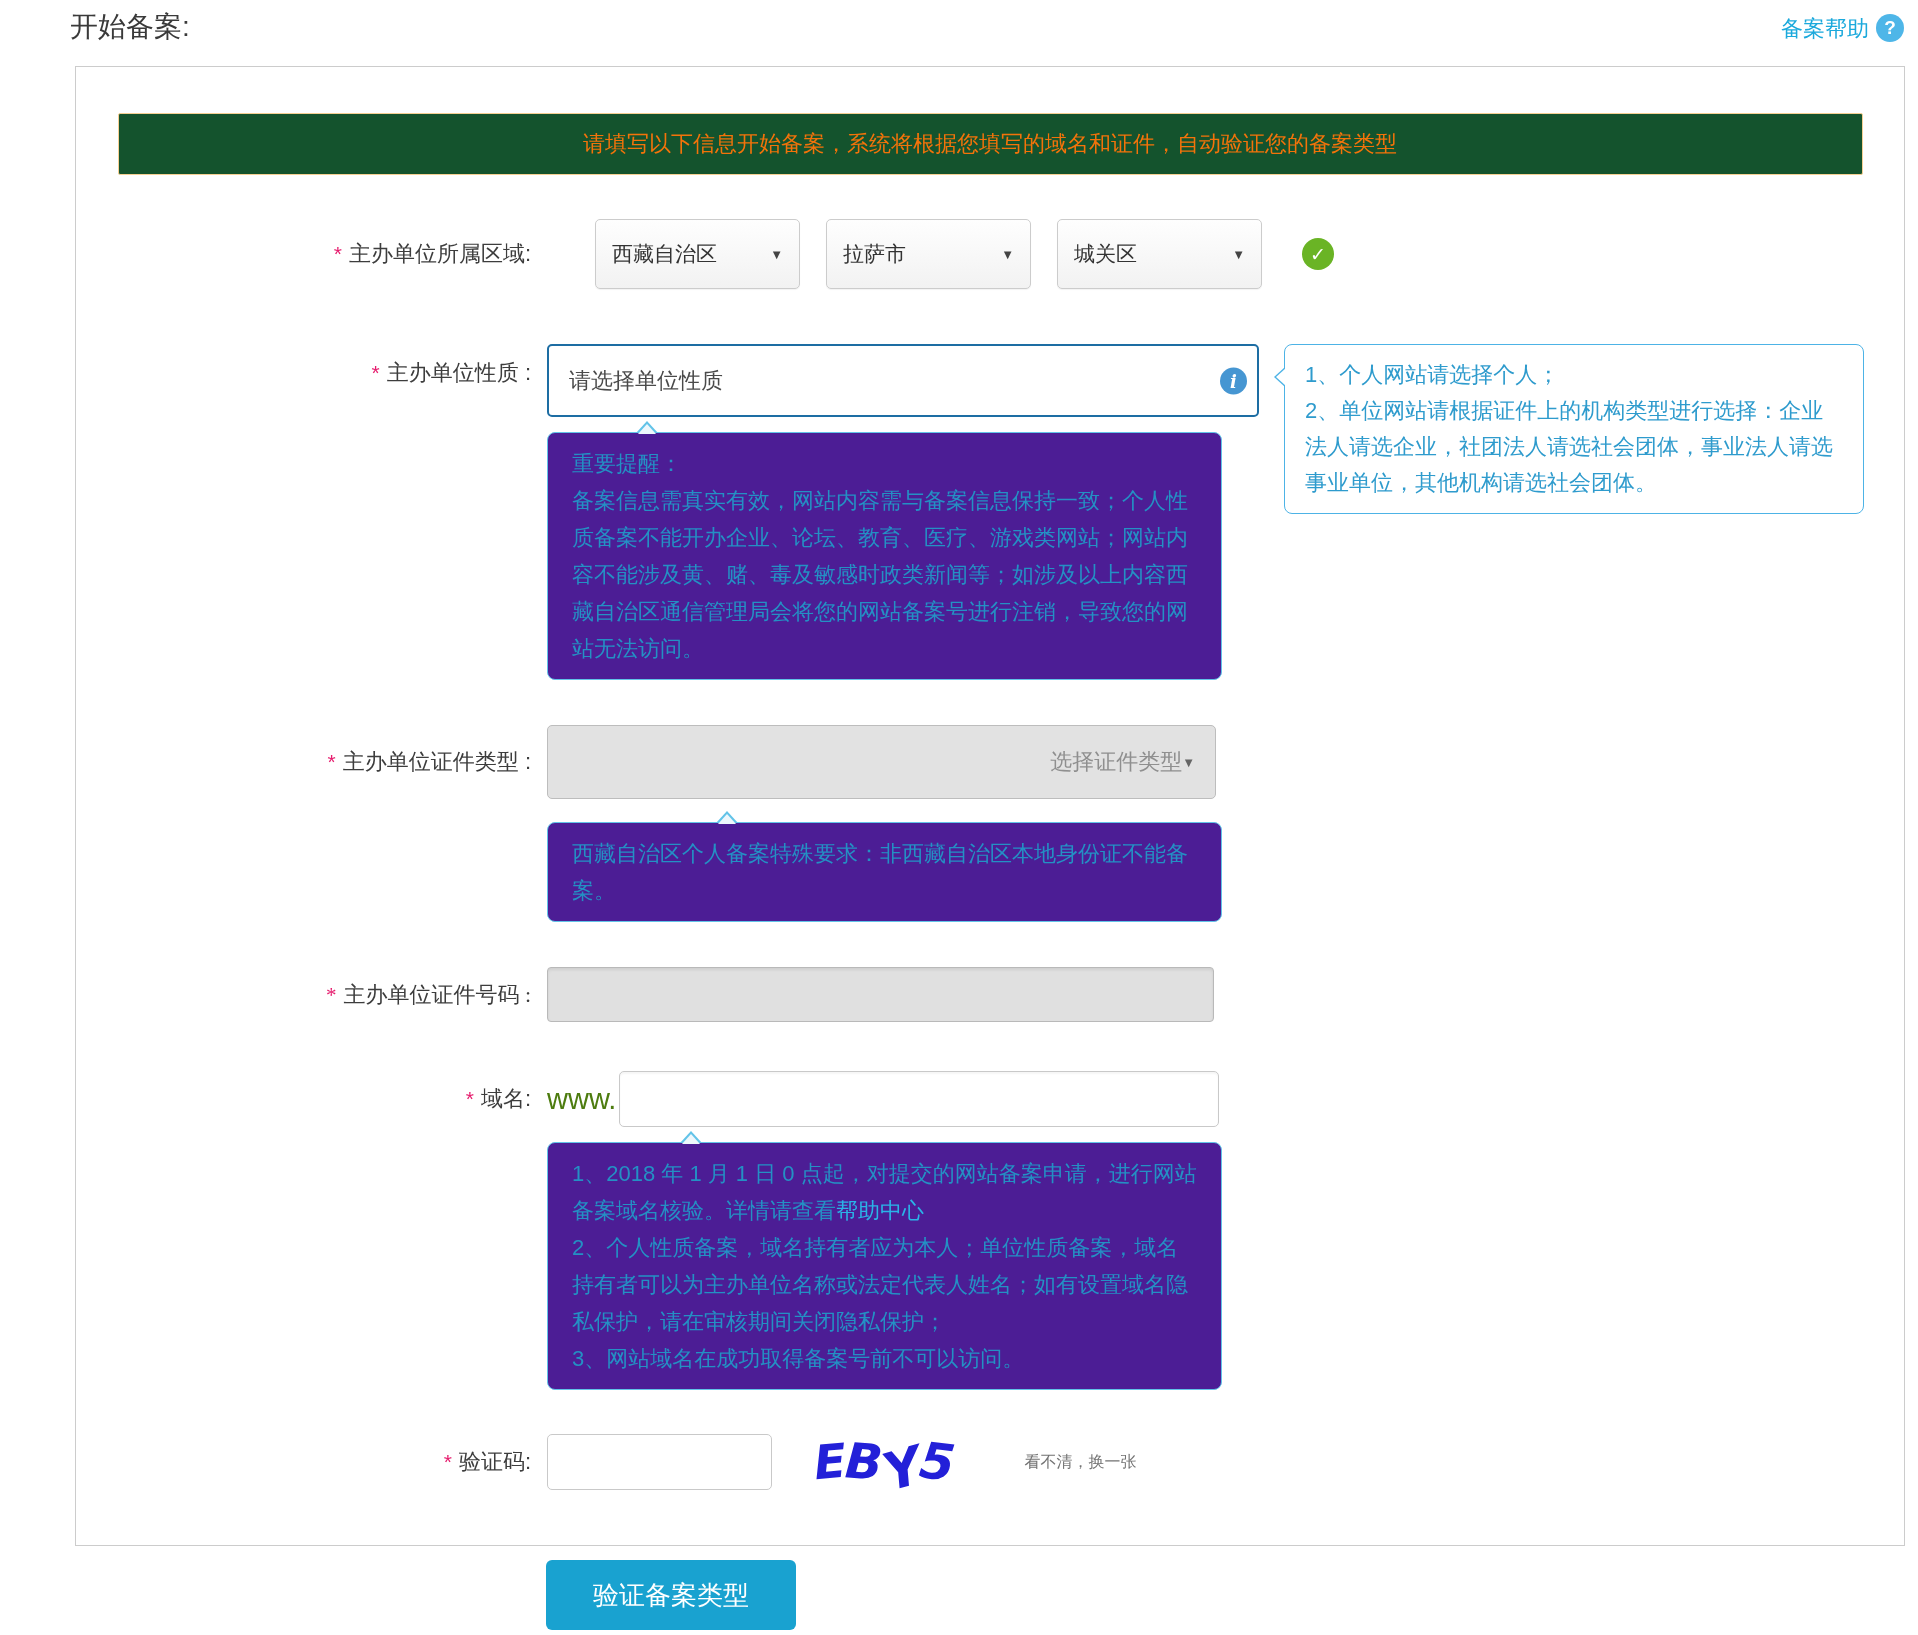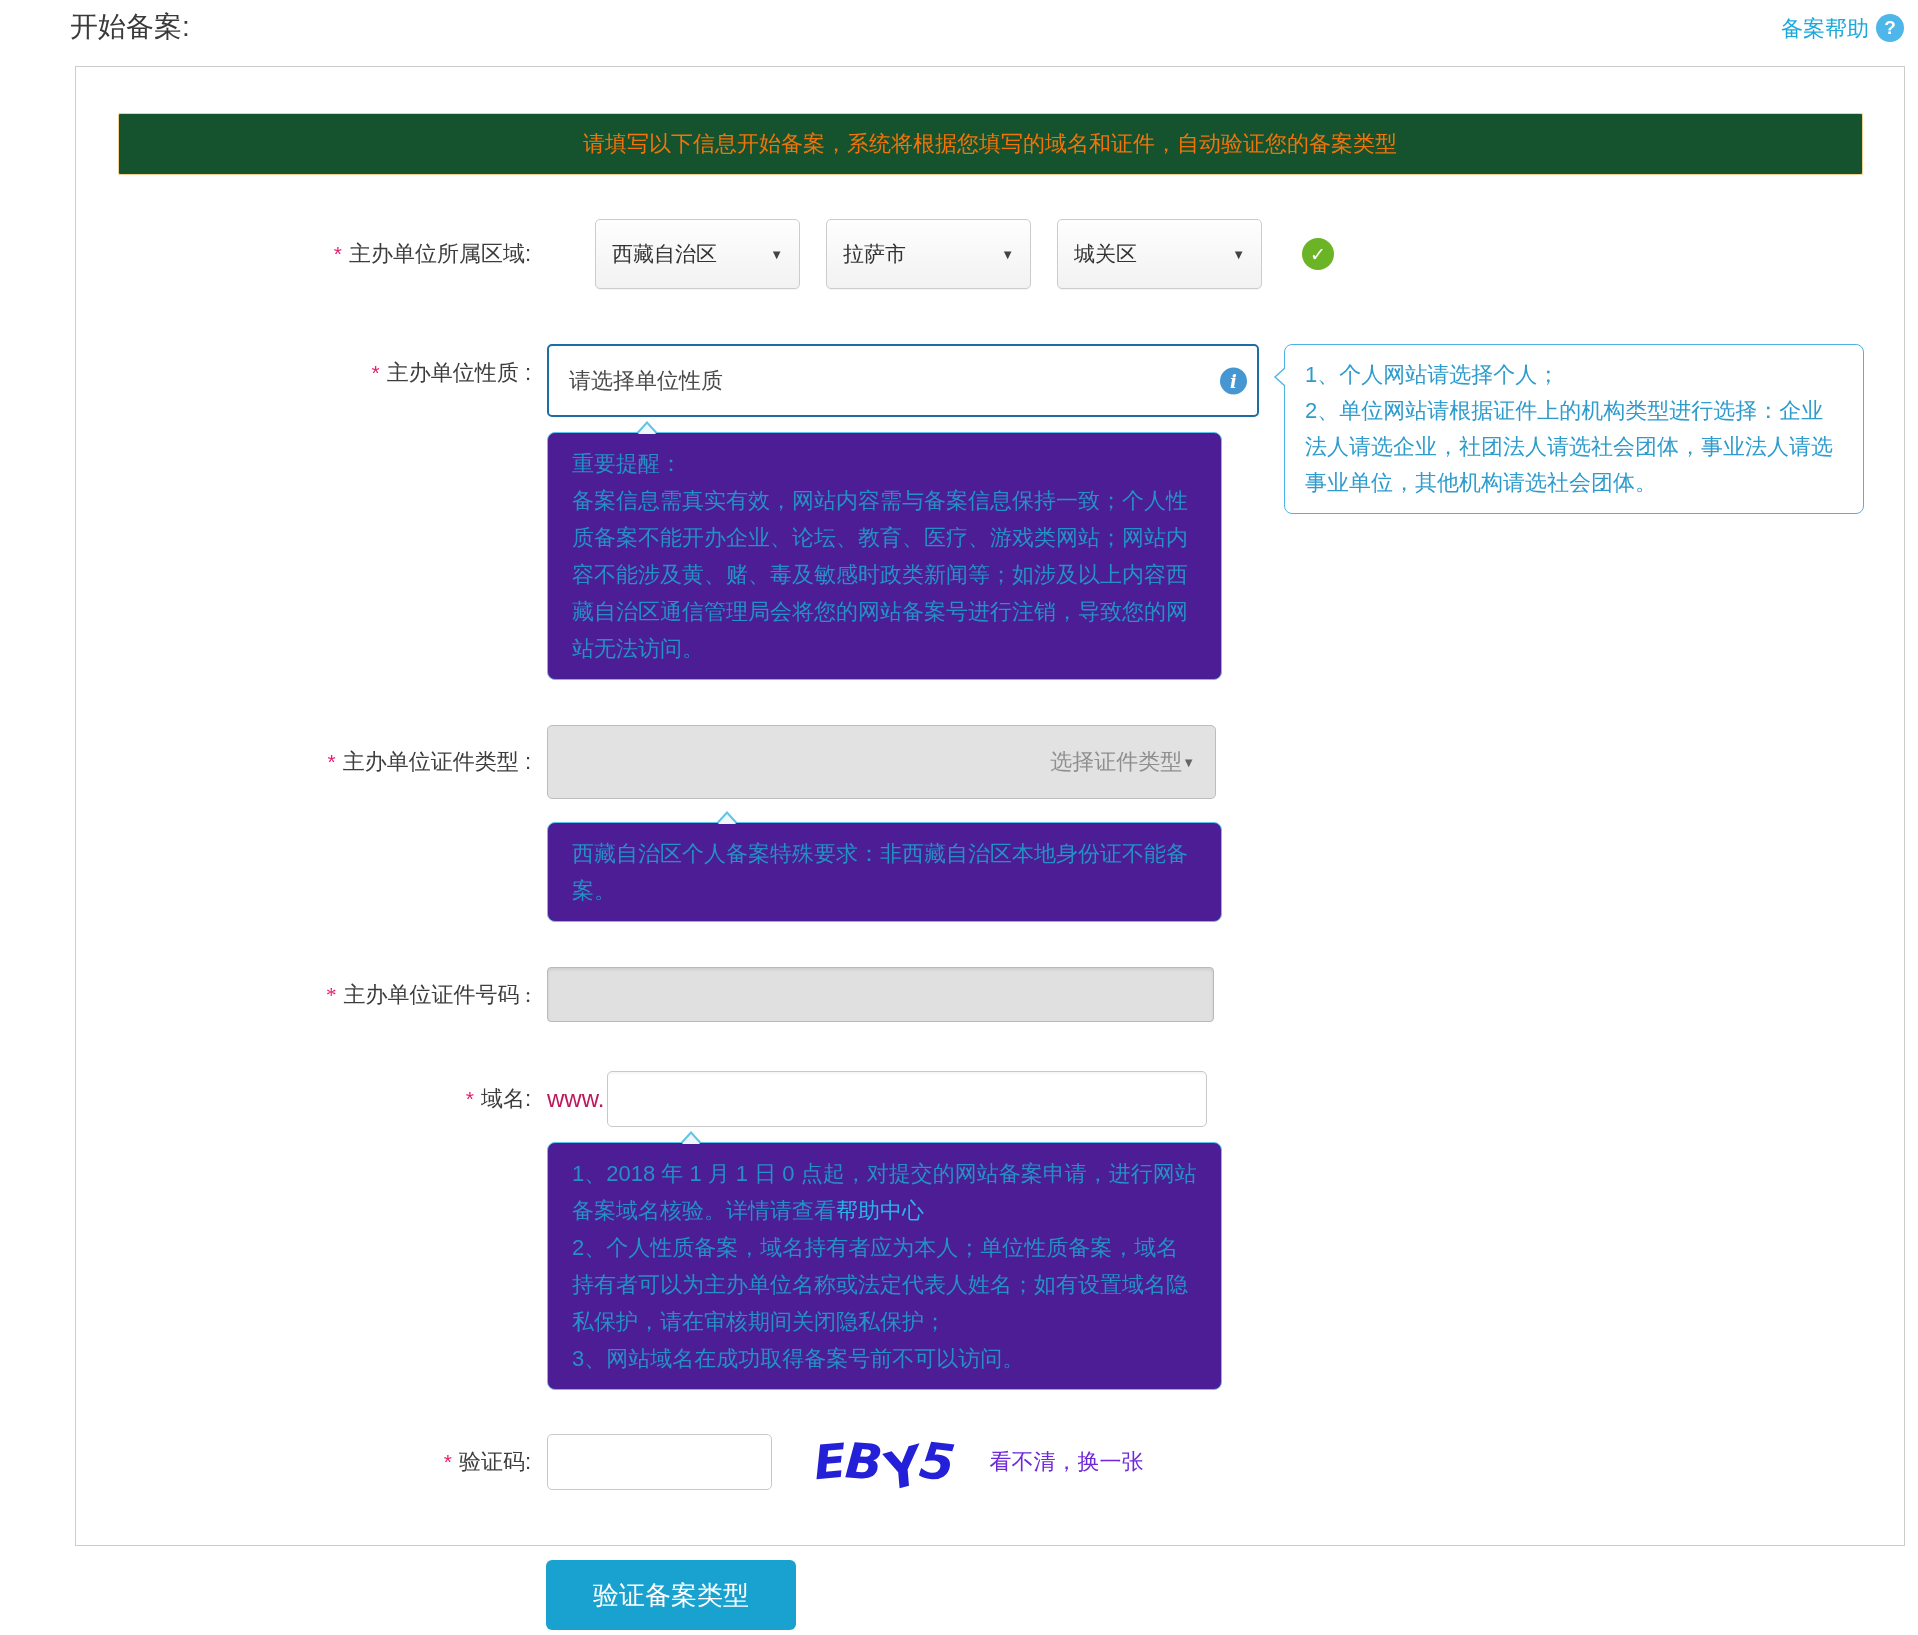--- a/index.html
+++ b/index.html
@@ -74,39 +74,39 @@
   .row-certtype .callout { margin-top:23px; }
   
   .row-certno { margin-top:45px; }
   .row-certno .label { line-height:55px;font-family:Liberation Serif, serif; }
   .disabled-input { width:667px; height:55px; background:#e0e0e0; border:1px solid #b9b9b9;
     border-radius:4px; box-shadow: inset 0 2px 3px rgba(0,0,0,0.08); }
   
   .row-domain { margin-top:48px; }
   .row-domain .label { line-height:56px; }
   .domain-line { display:flex; align-items:center; height:56px; }
-  .www { font-size:24px; color:#be185d; margin-right:3px; }
+  .www { font-size:29px; color:#4d7c0f; margin-right:3px; }
   .domain-input { width:600px; height:56px; border:1px solid #c9c9c9; border-radius:5px;
     font-size:22px; padding:0 14px; outline:none; font-family:inherit;
     box-shadow: inset 0 2px 2px rgba(0,0,0,0.04); }
   .link-inline { color:#2ab4e8; cursor:pointer; }
   
   .row-captcha { margin-top:44px; }
   .row-captcha .label { line-height:56px; }
   .row-captcha .fields { display:flex; align-items:center; height:56px; }
   .captcha-input { width:225px; height:56px; border:1px solid #c9c9c9; border-radius:5px;
     font-size:24px; padding:0 12px; outline:none; font-family:inherit; }
   .captcha-code { margin-left:42px; display:flex; align-items:flex-start; user-select:none; }
   .cap { display:inline-block; color:#2320d8; font-weight:bold; font-style:italic;
     font-size:47px; font-family:"DejaVu Sans", sans-serif; line-height:60px; }
   .cap-0 { transform:rotate(-5deg); }
   .cap-1 { transform:rotate(4deg) scale(1.04); }
   .cap-2 { transform:rotate(-16deg) translateY(7px); font-size:52px; }
   .cap-3 { transform:rotate(7deg); font-size:50px; }
-  .refresh-link { margin-left:35px; color:#6d28d9; font-size:22px; cursor:pointer; }
+  .refresh-link { margin-left:70px; color:#737373; font-size:16px; cursor:pointer; }
   
   .submit-btn { display:block; margin:14px 0 0 546px; width:250px; height:70px;
     background:#19a2d0; color:#fff; font-size:26px; border:none; border-radius:6px;
     cursor:pointer; font-family:inherit; }
 </style>
 </head>
 <body>
 
 <div class="page-header">
   <h1 class="page-title">开始备案:</h1>

